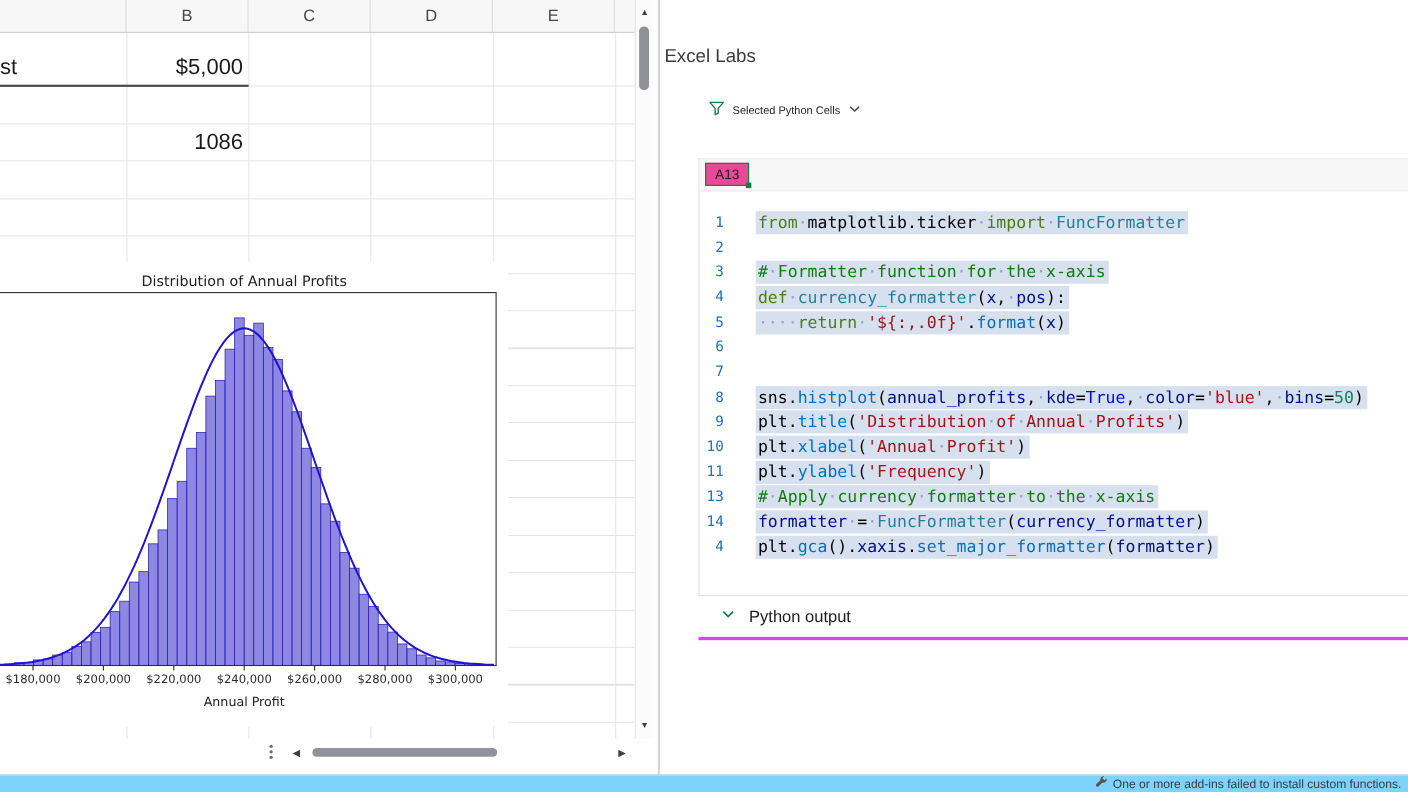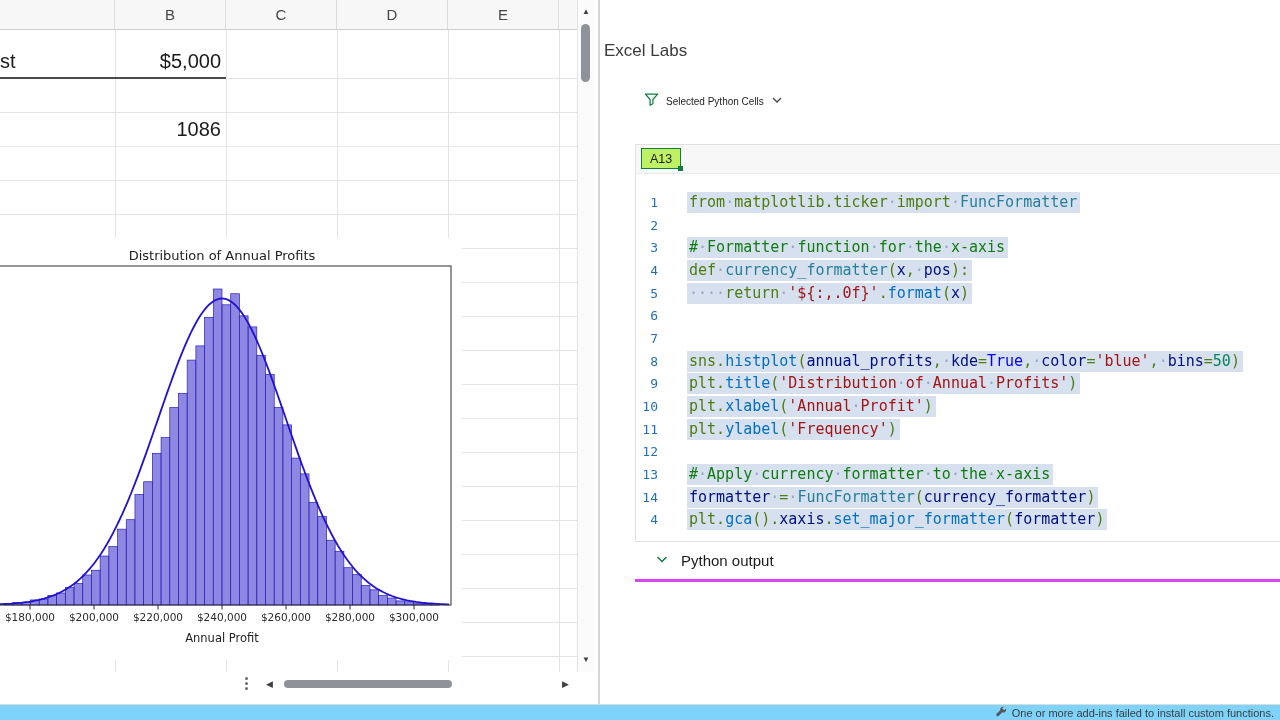--- a/index.html
+++ b/index.html
@@ -44,32 +44,32 @@
   #divider{position:absolute;left:598px;top:0;width:2px;height:704px;background:#d6d6d6;}
 
   
   #panel{position:absolute;left:600px;top:0;width:680px;height:704px;background:#fff;overflow:hidden;margin-top:24px;}
   .p-title{position:absolute;left:4px;top:17px;font-size:17px;color:#3a3a3a;}
   .filter-row{position:absolute;left:44px;top:66px;height:22px;display:flex;align-items:center;gap:7px;cursor:pointer;}
   .filter-label{font-size:10px;color:#242424;}
   .code-card{position:absolute;left:35px;top:120px;width:646px;height:398px;background:#fff;
              border:1px solid #e1e1e1;border-right:none;box-sizing:border-box;}
   .card-head{height:28px;background:#f7f7f7;border-bottom:1px solid #ececec;position:relative;}
-  .cellref{position:absolute;left:5px;top:3px;height:19px;border:1.5px solid #107C41;background:#bef264;
+  .cellref{position:absolute;left:5px;top:3px;height:19px;border:1.5px solid #107C41;background:#ec4899;
            font-size:12.5px;color:#222;display:flex;align-items:center;padding:0 8px;}
   .cellref .handle{position:absolute;right:-3px;bottom:-3px;width:5px;height:5px;background:#107C41;}
   .code-area{padding-top:17px;font-family:"DejaVu Sans Mono",monospace;font-size:15px;}
   .code-line{height:22.7px;display:flex;align-items:center;white-space:pre;}
   .ln{width:22px;text-align:right;color:#2470b8;font-size:13px;flex:none;
       font-family:"DejaVu Sans Mono",monospace;}
   .sel{margin-left:29px;background:#d6e0ef;padding:1px 3px 2px 2px;display:inline-block;}
   .ws{color:#93a6c0;}
   .tk-kw{color:#4d7c0f;} .tk-cm{color:#107c10;} .tk-st{color:#a31515;} .tk-nu{color:#098658;}
   .tk-co{color:#0000ff;} .tk-fn{color:#267f99;} .tk-me{color:#0070c1;} .tk-va{color:#001080;}
-  .tk-pl{color:#4d7c0f;}
+  .tk-pl{color:#000000;}
   .output-row{position:absolute;left:35px;top:518px;width:646px;height:40px;display:flex;
               align-items:center;gap:12px;padding-left:20px;box-sizing:border-box;
               border-bottom:3px solid #d946ef;cursor:pointer;}
   .output-label{font-size:15px;color:#1c1c1c;}
 
   
   #statusbar{position:absolute;left:0;top:704px;width:1280px;height:16px;background:#7dd3fc;
              border-top:1px solid #dcdcdc;box-sizing:border-box;display:flex;align-items:center;
              justify-content:flex-end;gap:5px;padding-right:6px;font-size:11px;color:#3c3c3c;}
 </style>
@@ -216,21 +216,20 @@
           <div class="code-line"><span class="ln">2</span></div>
           <div class="code-line"><span class="ln">3</span><span class="sel"><span class="tk-cm">#</span><span class="ws">·</span><span class="tk-cm">Formatter</span><span class="ws">·</span><span class="tk-cm">function</span><span class="ws">·</span><span class="tk-cm">for</span><span class="ws">·</span><span class="tk-cm">the</span><span class="ws">·</span><span class="tk-cm">x-axis</span></span></div>
           <div class="code-line"><span class="ln">4</span><span class="sel"><span class="tk-kw">def</span><span class="ws">·</span><span class="tk-fn">currency_formatter</span><span class="tk-pl">(</span><span class="tk-va">x</span><span class="tk-pl">,</span><span class="ws">·</span><span class="tk-va">pos</span><span class="tk-pl">):</span></span></div>
           <div class="code-line"><span class="ln">5</span><span class="sel"><span class="ws">·</span><span class="ws">·</span><span class="ws">·</span><span class="ws">·</span><span class="tk-kw">return</span><span class="ws">·</span><span class="tk-st">'${:,.0f}'</span><span class="tk-pl">.</span><span class="tk-me">format</span><span class="tk-pl">(</span><span class="tk-va">x</span><span class="tk-pl">)</span></span></div>
           <div class="code-line"><span class="ln">6</span></div>
           <div class="code-line"><span class="ln">7</span></div>
           <div class="code-line"><span class="ln">8</span><span class="sel"><span class="tk-pl">sns.</span><span class="tk-me">histplot</span><span class="tk-pl">(</span><span class="tk-va">annual_profits</span><span class="tk-pl">,</span><span class="ws">·</span><span class="tk-va">kde</span><span class="tk-pl">=</span><span class="tk-co">True</span><span class="tk-pl">,</span><span class="ws">·</span><span class="tk-va">color</span><span class="tk-pl">=</span><span class="tk-st">'blue'</span><span class="tk-pl">,</span><span class="ws">·</span><span class="tk-va">bins</span><span class="tk-pl">=</span><span class="tk-nu">50</span><span class="tk-pl">)</span></span></div>
           <div class="code-line"><span class="ln">9</span><span class="sel"><span class="tk-pl">plt.</span><span class="tk-me">title</span><span class="tk-pl">(</span><span class="tk-st">'Distribution</span><span class="ws">·</span><span class="tk-st">of</span><span class="ws">·</span><span class="tk-st">Annual</span><span class="ws">·</span><span class="tk-st">Profits'</span><span class="tk-pl">)</span></span></div>
           <div class="code-line"><span class="ln">10</span><span class="sel"><span class="tk-pl">plt.</span><span class="tk-me">xlabel</span><span class="tk-pl">(</span><span class="tk-st">'Annual</span><span class="ws">·</span><span class="tk-st">Profit'</span><span class="tk-pl">)</span></span></div>
           <div class="code-line"><span class="ln">11</span><span class="sel"><span class="tk-pl">plt.</span><span class="tk-me">ylabel</span><span class="tk-pl">(</span><span class="tk-st">'Frequency'</span><span class="tk-pl">)</span></span></div>
-          <div class="code-line"><span class="ln">12</span></div>
           <div class="code-line"><span class="ln">13</span><span class="sel"><span class="tk-cm">#</span><span class="ws">·</span><span class="tk-cm">Apply</span><span class="ws">·</span><span class="tk-cm">currency</span><span class="ws">·</span><span class="tk-cm">formatter</span><span class="ws">·</span><span class="tk-cm">to</span><span class="ws">·</span><span class="tk-cm">the</span><span class="ws">·</span><span class="tk-cm">x-axis</span></span></div>
           <div class="code-line"><span class="ln">14</span><span class="sel"><span class="tk-va">formatter</span><span class="ws">·</span><span class="tk-pl">=</span><span class="ws">·</span><span class="tk-fn">FuncFormatter</span><span class="tk-pl">(</span><span class="tk-va">currency_formatter</span><span class="tk-pl">)</span></span></div>
           <div class="code-line"><span class="ln">4</span><span class="sel"><span class="tk-pl">plt.</span><span class="tk-me">gca</span><span class="tk-pl">().</span><span class="tk-va">xaxis</span><span class="tk-pl">.</span><span class="tk-me">set_major_formatter</span><span class="tk-pl">(</span><span class="tk-va">formatter</span><span class="tk-pl">)</span></span></div>
         </div>
     </div>
 
     <div class="output-row">
       <span>
         <svg width="14" height="14" viewBox="0 0 14 14">
             <path d="M2.5 5l4.5 4.5L11.5 5" fill="none" stroke="#107C41" stroke-width="1.5"></path>

